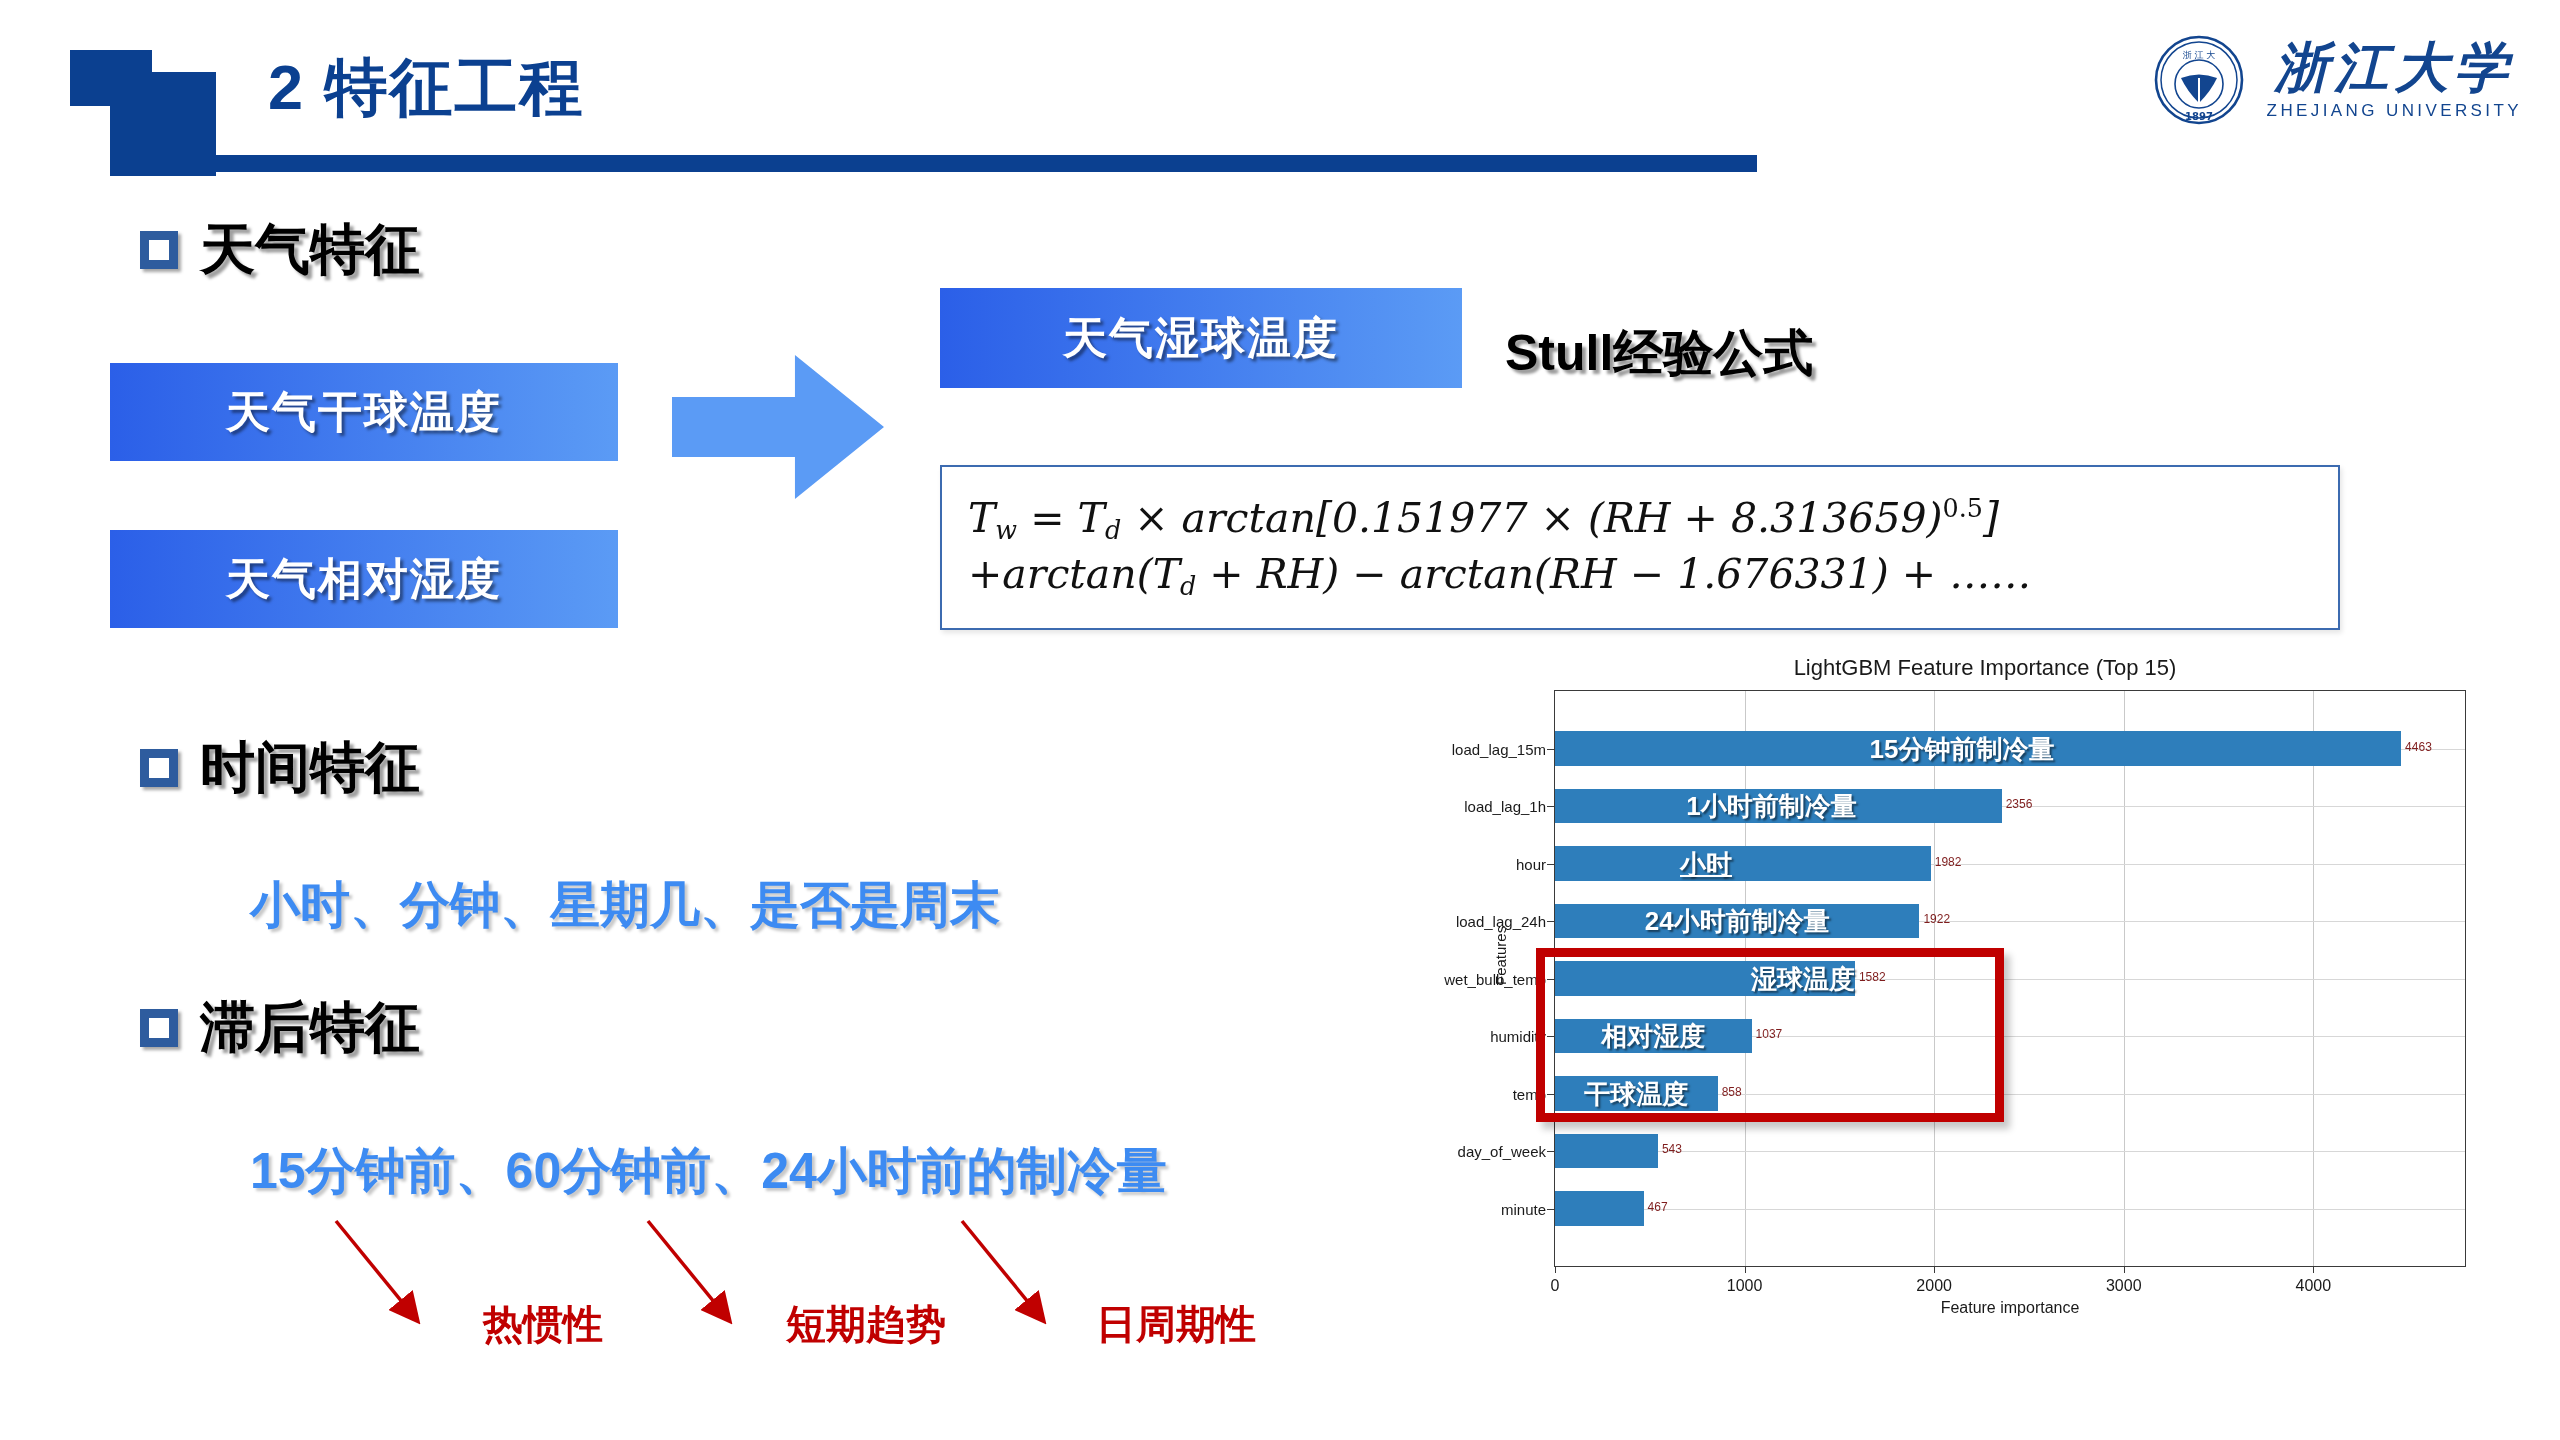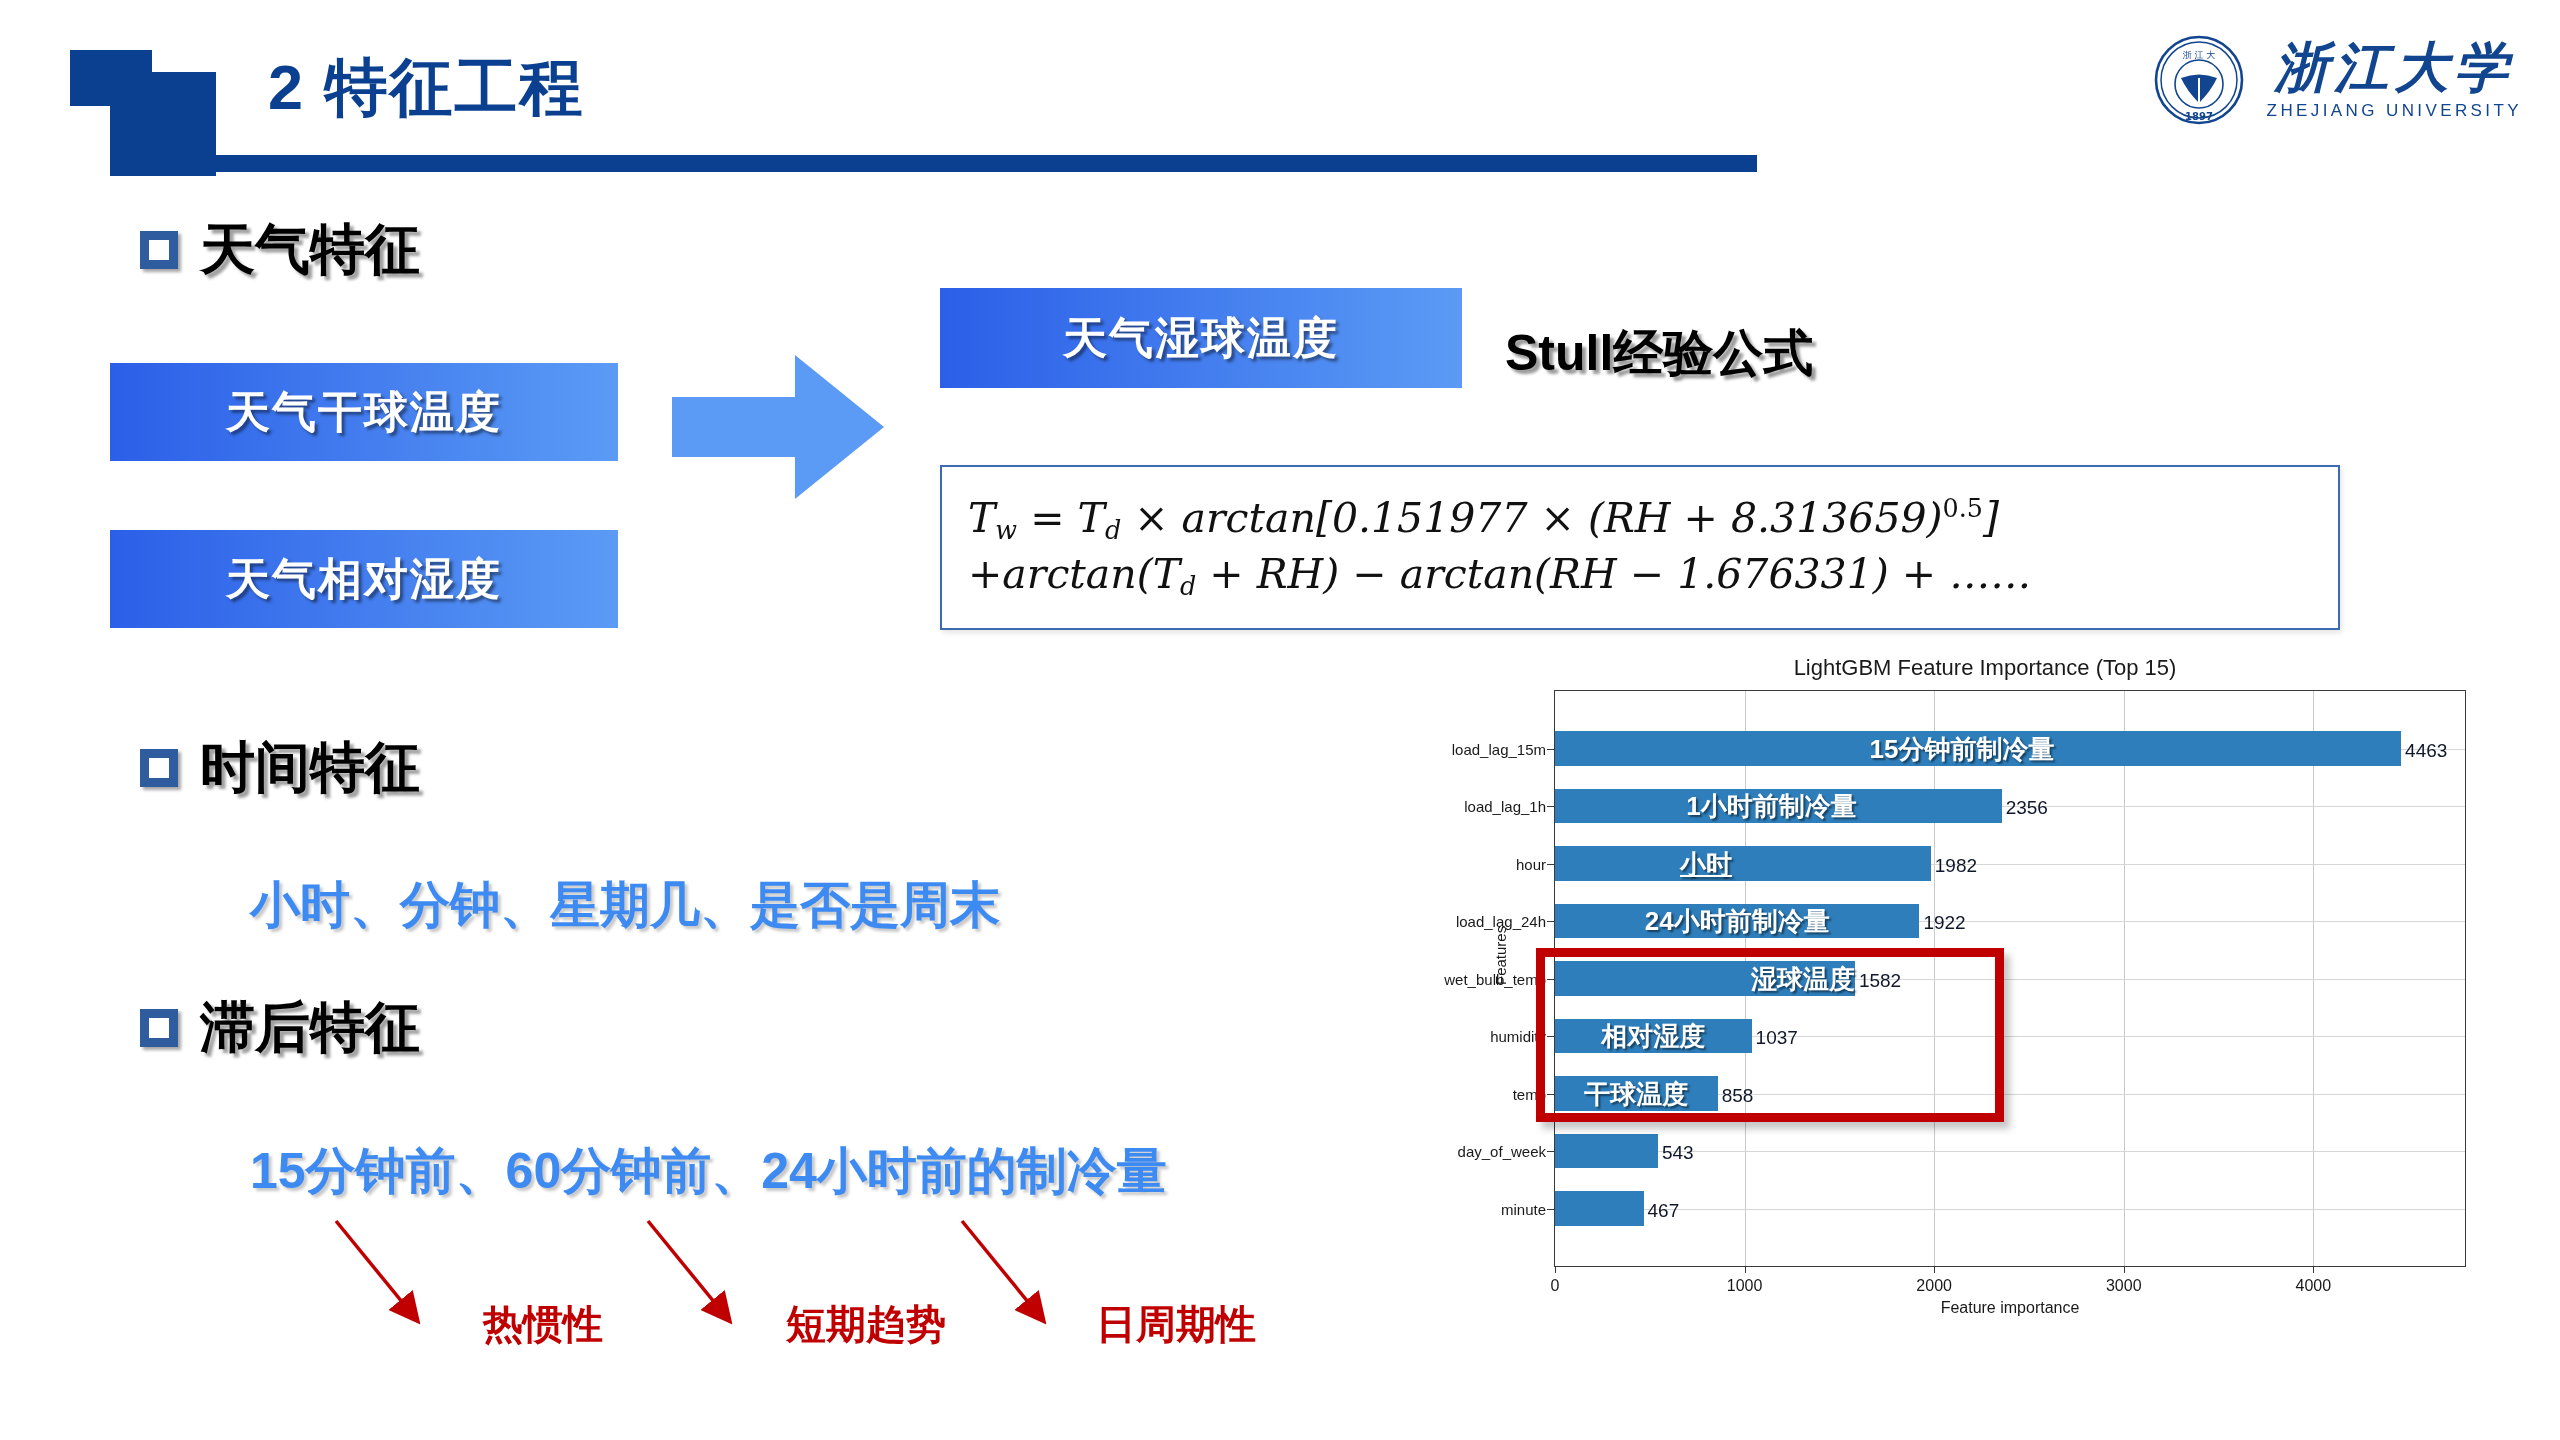--- a/index.html
+++ b/index.html
@@ -65,21 +65,21 @@
   
   .chart{position:absolute;left:1470px;top:655px;width:1030px;height:700px;}
   .chart-title{position:absolute;left:0;top:0;width:1030px;text-align:center;
       font-size:22px;color:#1a1a1a;}
   .plot{position:absolute;left:84px;top:35px;right:34px;bottom:88px;
       border:1.5px solid #3a3a3a;background:#fff;}
   .gridline{position:absolute;top:0;bottom:0;width:1px;background:#c9c9c9;}
   .bar{position:absolute;background:#2E7EBB;}
   .barlabel{position:absolute;color:#fff;font-size:26px;font-weight:bold;
       white-space:nowrap;text-shadow:2px 2px 2px rgba(0,0,0,.5);}
-  .barvalue{position:absolute;font-size:19px;color:#0f172a;white-space:nowrap;}
+  .barvalue{position:absolute;font-size:12px;color:#7f1d1d;white-space:nowrap;}
   .ytick{position:absolute;right:100%;margin-right:9px;font-size:15px;color:#1a1a1a;
       white-space:nowrap;transform:translateY(-50%);}
   .ytickmark{position:absolute;right:100%;width:8px;height:1px;background:#3a3a3a;}
   .ygrid{position:absolute;left:0;right:0;height:1px;background:#d7d7d7;}
   .xtick{position:absolute;top:100%;margin-top:11px;font-size:16px;color:#1a1a1a;
       transform:translateX(-50%);}
   .xtickmark{position:absolute;top:100%;width:1px;height:7px;background:#3a3a3a;}
   .xlabel{position:absolute;left:84px;right:34px;bottom:38px;text-align:center;
       font-size:16px;color:#1a1a1a;}
   .ylabel{position:absolute;left:22px;top:330px;font-size:15px;color:#1a1a1a;

